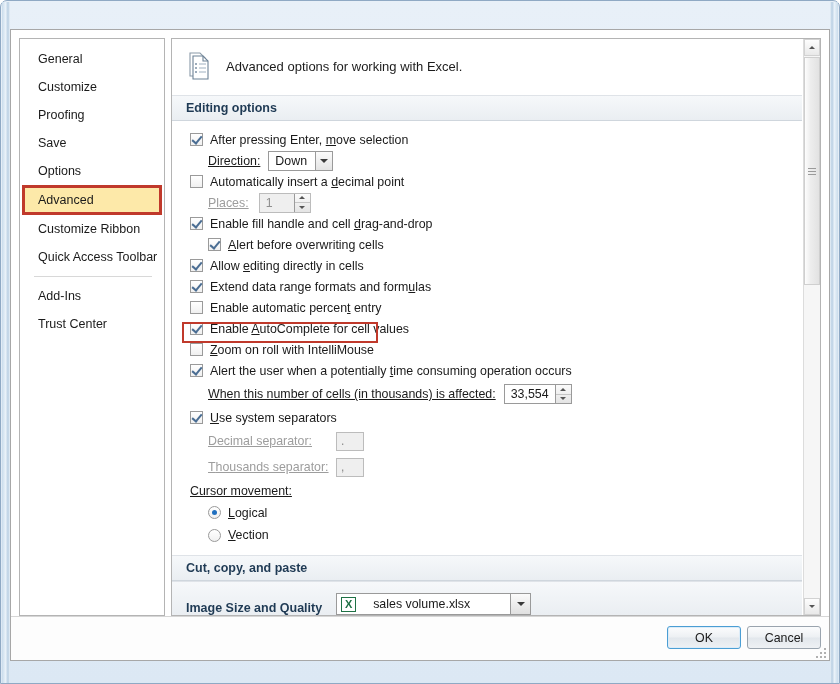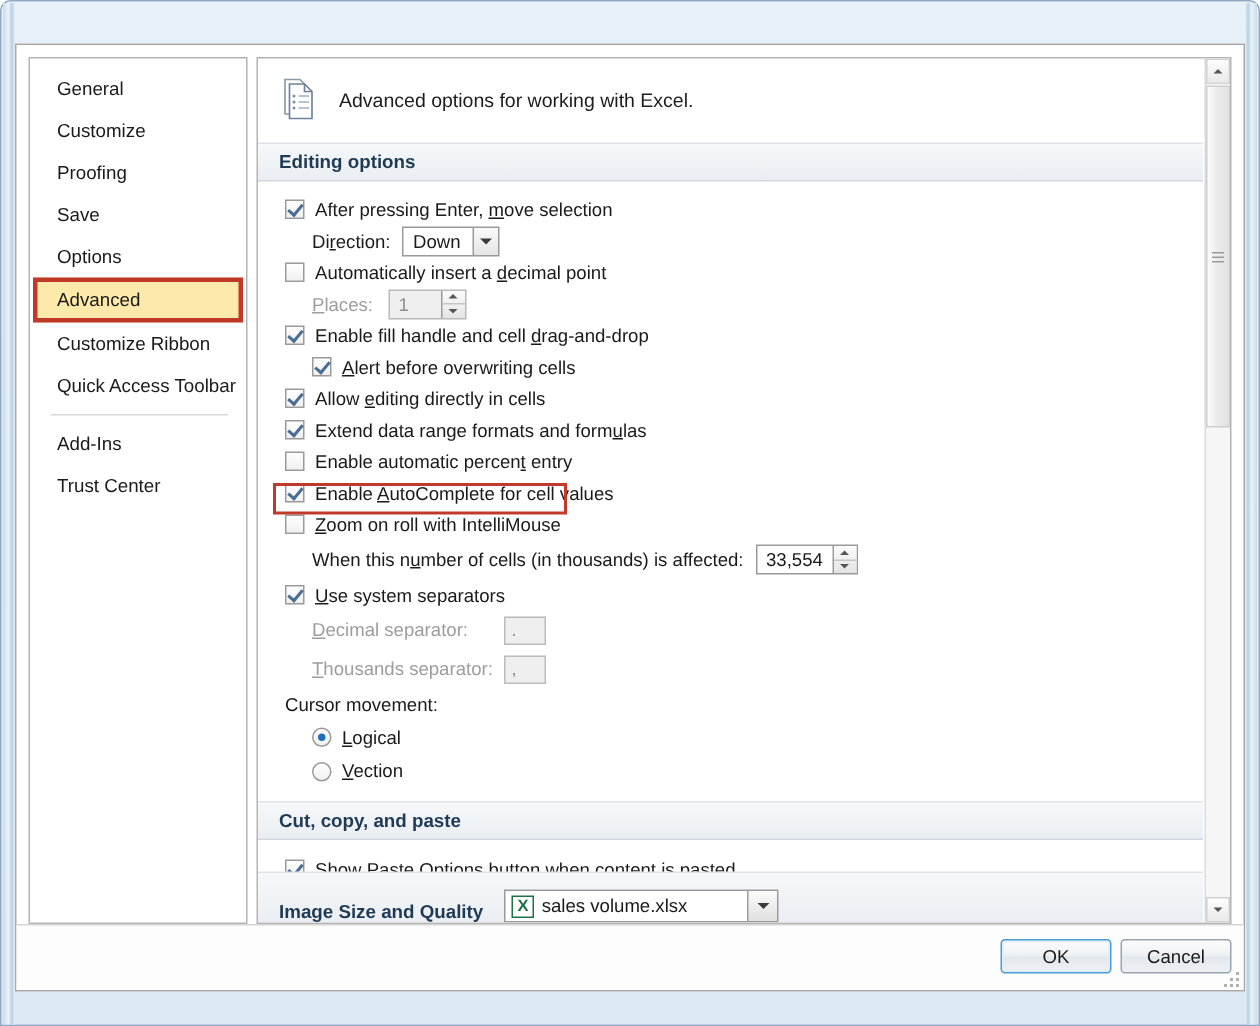--- a/index.html
+++ b/index.html
@@ -206,21 +206,21 @@
   }
 
   
   .sep-input {
     width: 28px; height: 19px;
     border: 1px solid #bcbcbc; background: #efefef;
     font-size: 12px; color: #8a8a8a;
     padding-left: 4px; line-height: 17px;
   }
 
-  .lbl-col { font-size: 12.4px; color: #1a1a1a; white-space: nowrap; }
+  .lbl-col { font-size: 12.4px; color: #1a1a1a; white-space: nowrap; text-decoration: underline; }
   .lbl-col.disabled { color: #9d9d9d; }
 
   
   .radio {
     width: 13px; height: 13px; flex: none;
     border: 1px solid #9a9a9a; border-radius: 50%;
     background: linear-gradient(to bottom,#ffffff 0%,#f0f0f0 100%);
     margin-right: 7px; position: relative;
   }
   .radio.sel::after {
@@ -240,21 +240,21 @@
     height: 22px; display: inline-flex; align-items: stretch;
     border: 1px solid #9a9a9a; background: #ffffff; margin-left: 14px;
   }
   .xl-icon {
     width: 15px; height: 15px; margin: 3px 5px 0 4px; flex: none;
     border: 1px solid #1e7145; background: #ffffff;
     color: #1e7145; font-size: 11px; font-weight: bold;
     display: flex; align-items: center; justify-content: center;
     line-height: 1;
   }
-  .file-name { font-size: 12.4px; color: #1a1a1a; line-height: 20px; padding-right: 40px; }
+  .file-name { font-size: 12.4px; color: #1a1a1a; line-height: 20px; padding-right: 40px; margin-left: 12px; }
   .file-arrow {
     width: 20px; background: linear-gradient(to bottom,#fbfbfb 0%,#e0e0e0 100%);
     border-left: 1px solid #9a9a9a;
     display: flex; align-items: center; justify-content: center;
   }
 
   
   #scrollbar {
     position: absolute; right: 0; top: 0; width: 17px; bottom: 0;
     background: #f6f6f6; border-left: 1px solid #dcdcdc;
@@ -413,20 +413,24 @@
           <div class="row">
             <span class="cb checked"></span>
             <span class="row-label"><span>Enable </span><span class="u">A</span><span>utoComplete for cell values</span></span>
           </div>
 
           <div class="row">
             <span class="cb"></span>
             <span class="row-label"><span></span><span class="u">Z</span><span>oom on roll with IntelliMouse</span></span>
           </div>
 
+          <div class="row">
+            <span class="cb checked"></span>
+            <span class="row-label"><span>Alert the user when a potentially </span><span class="u">t</span><span>ime consuming operation occurs</span></span>
+          </div>
 
           <div class="row indent1" style="height:26px">
             <span class="lbl-col"><span>When this n</span><span class="u">u</span><span>mber of cells (in thousands) is affected:</span></span>
             <span class="spin" style="margin-left:8px">
               <span class="spin-text">33,554</span>
               <span class="spin-btns">
                 <span class="spin-up">
                     <span class="tri-up"></span>
                   </span>
                 <span class="spin-dn">

